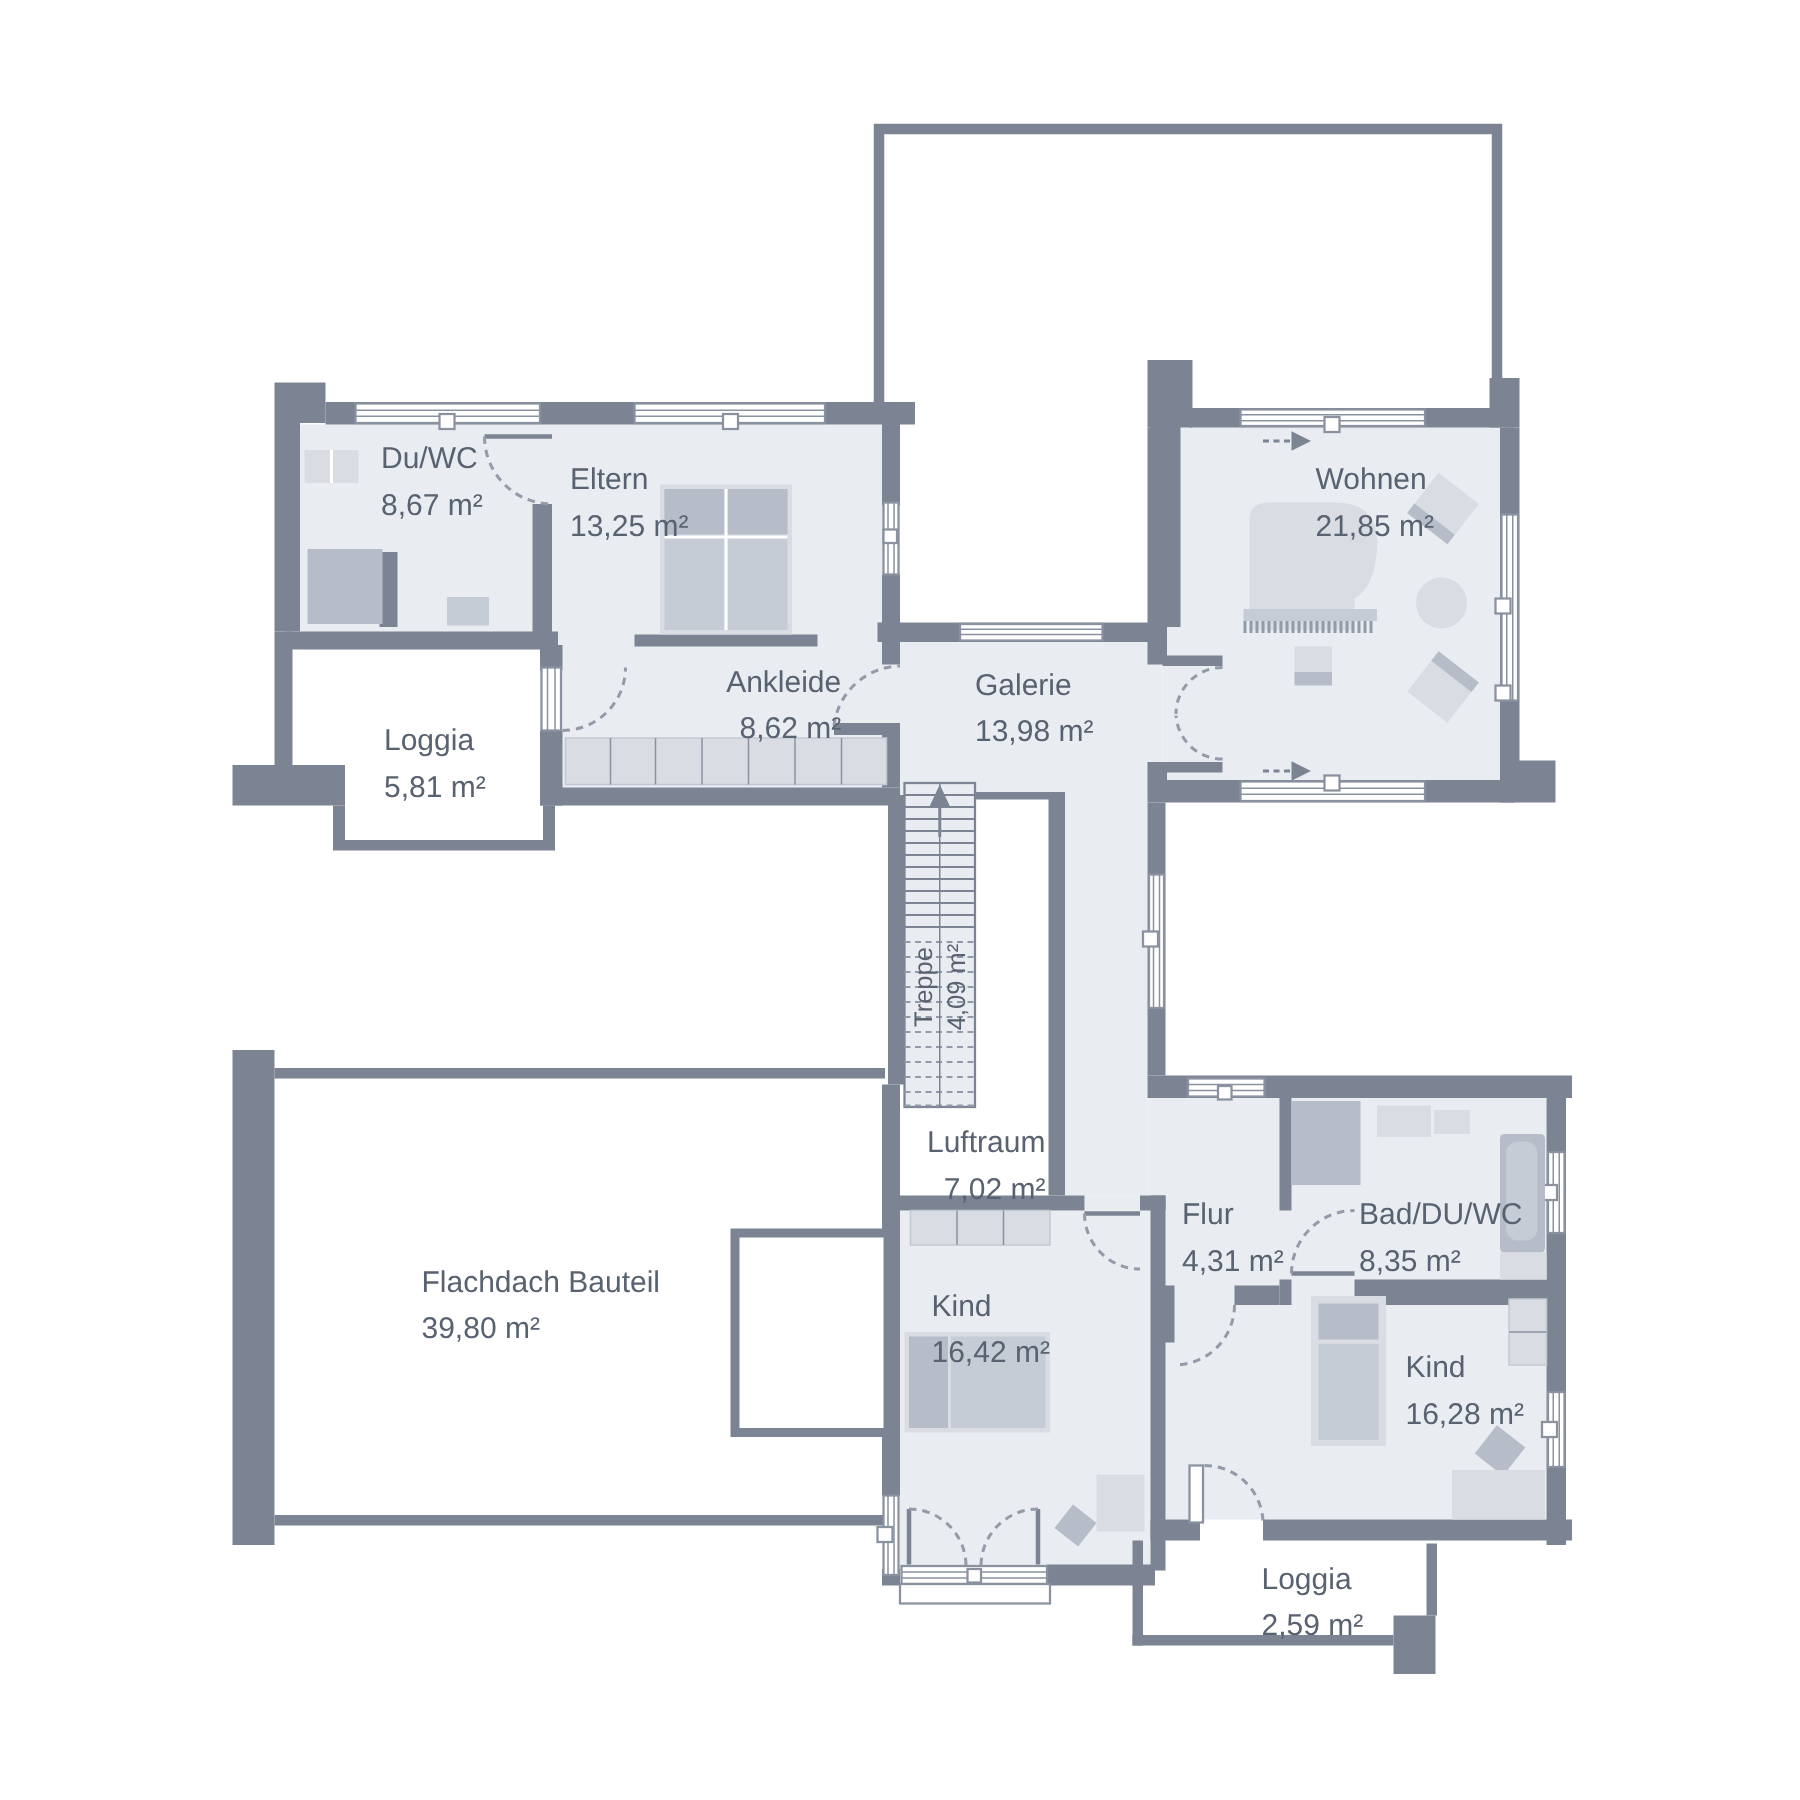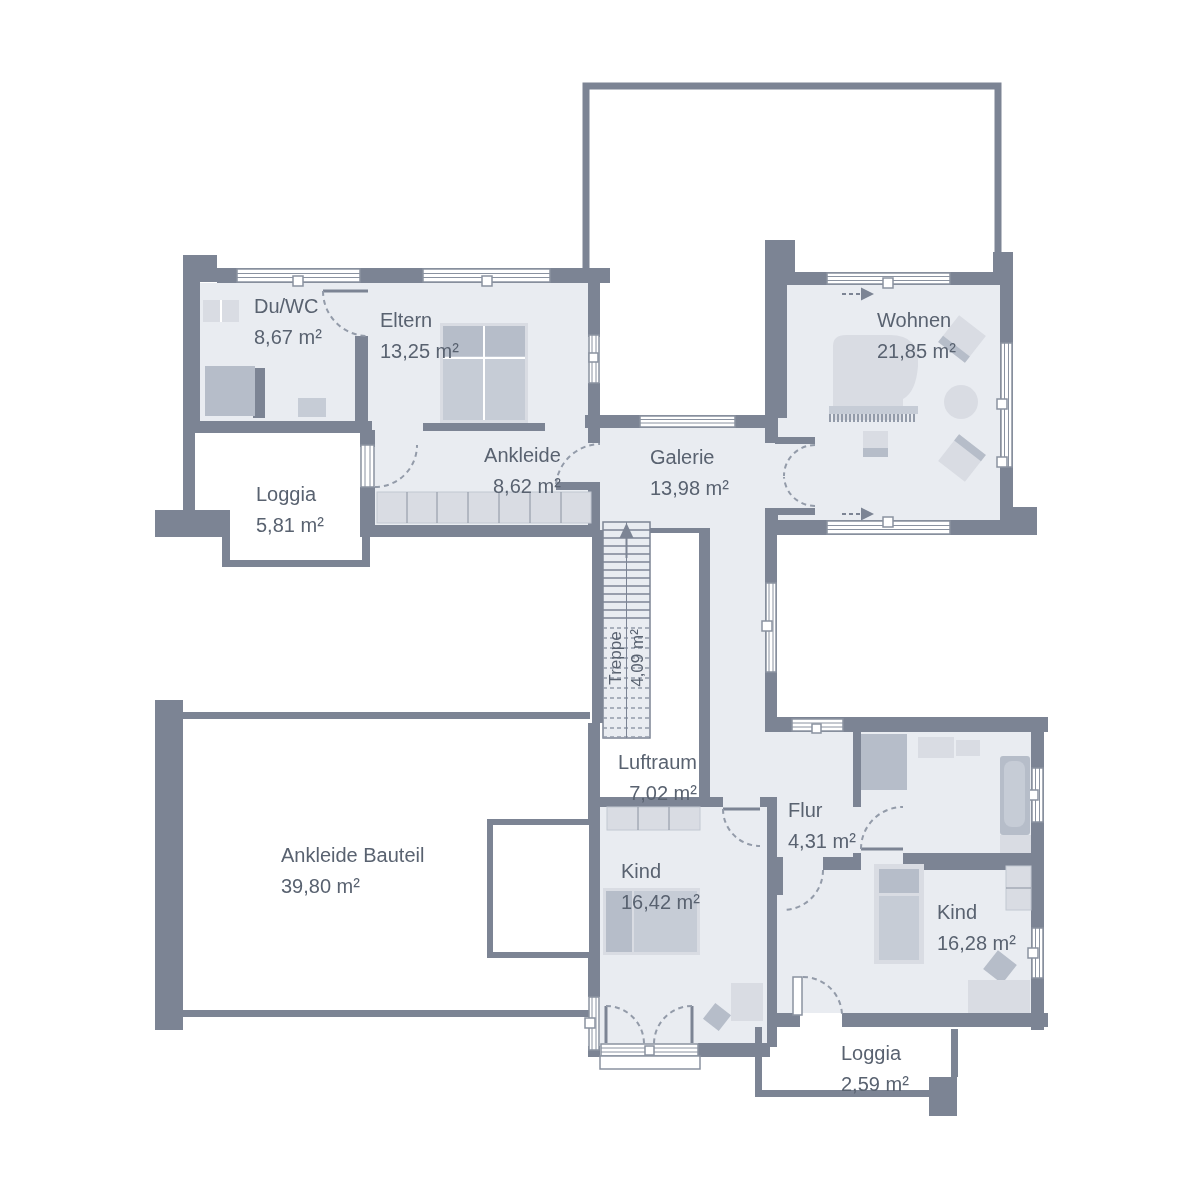--- a/index.html
+++ b/index.html
@@ -407,22 +407,26 @@
     <span class="ar">4,09 m²</span>
   </div>
   <div class="room-label" style="left:618px;top:747px;text-align:right;">
     <span class="nm">Luftraum</span>
     <span class="ar">7,02 m²</span>
   </div>
   <div class="room-label" style="left:788px;top:795px;">
     <span class="nm">Flur</span>
     <span class="ar">4,31 m²</span>
   </div>
+  <div class="room-label" style="left:906px;top:795px;">
+    <span class="nm">Bad/DU/WC</span>
+    <span class="ar">8,35 m²</span>
+  </div>
   <div class="room-label" style="left:281px;top:840px;">
-    <span class="nm">Ankleide Bauteil</span>
+    <span class="nm">Flachdach Bauteil</span>
     <span class="ar">39,80 m²</span>
   </div>
   <div class="room-label" style="left:621px;top:856px;">
     <span class="nm">Kind</span>
     <span class="ar">16,42 m²</span>
   </div>
   <div class="room-label" style="left:937px;top:897px;">
     <span class="nm">Kind</span>
     <span class="ar">16,28 m²</span>
   </div>

